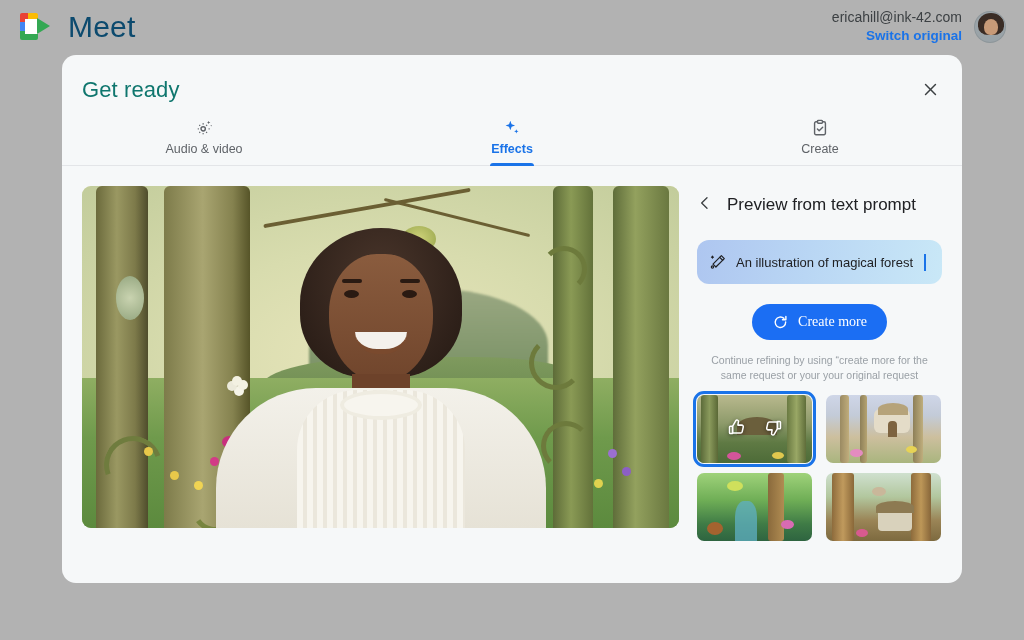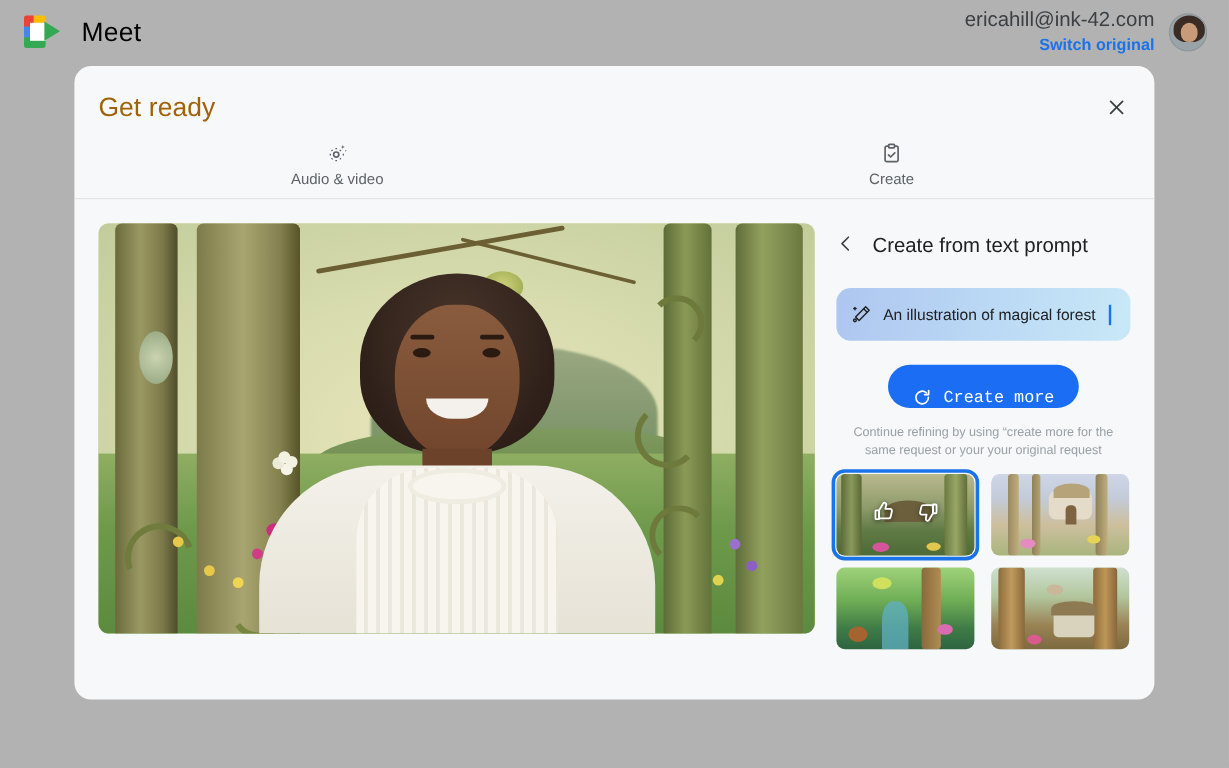--- a/index.html
+++ b/index.html
@@ -20,25 +20,25 @@
   .meet-logo { width: 34px; height: 28px; position: relative; }
   .meet-logo .sq { position: absolute; }
   .meet-logo .yellow { left: 7px;  top: 0;   width: 11px; height: 8px;  background: #fbbc04; border-radius: 2px 2px 0 0;}
   .meet-logo .red    { left: 0;    top: 0;   width: 8px;  height: 10px; background: #ea4335; border-radius: 2px 0 0 0;}
   .meet-logo .blue   { left: 0;    top: 9px; width: 8px;  height: 10px; background: #4285f4; border-radius: 0 0 0 2px;}
   .meet-logo .green1 { left: 0;    top: 18px;width: 18px; height: 9px;  background: #34a853; border-radius: 0 0 2px 2px;}
   .meet-logo .white  { left: 5px;  top: 6px; width: 13px; height: 15px; background: #ffffff; }
   .meet-logo .lens   { left: 17px; top: 5px; width: 0; height: 0;
                        border-top: 8px solid transparent; border-bottom: 8px solid transparent;
                        border-left: 13px solid #34a853; }
-  .brand-name { font-size: 22px; color: #000000; letter-spacing: .2px; }
+  .brand-name { font-size: 30px; color: #0c4a6e; letter-spacing: .2px; }
 
   .account { display: flex; align-items: center; gap: 12px; }
   .account-text { text-align: right; line-height: 1.35; }
-  .account-email { font-size: 17px; color: #3c4043; }
+  .account-email { font-size: 14px; color: #3c4043; }
   .account-switch { font-size: 13.5px; color: #1a73e8; font-weight: 600; cursor: pointer; }
   .avatar {
     width: 32px; height: 32px; border-radius: 50%;
     background: radial-gradient(circle at 50% 38%, #e8d7c6 0 22%, #c9ae97 23% 33%, #9aa3a8 34% 100%);
     position: relative; overflow: hidden; border: 1px solid rgba(0,0,0,.08);
   }
   .avatar::before { 
     content:""; position:absolute; left:3px; top:1px; width:26px; height:22px;
     border-radius: 50% 50% 40% 40%; background:#3a2c25;
   }
@@ -46,21 +46,21 @@
     content:""; position:absolute; left:9px; top:7px; width:14px; height:16px;
     border-radius: 50% 50% 45% 45%; background:#c79a78;
   }
 
   
   .dialog {
     position: absolute; left: 62px; top: 55px; width: 900px; height: 528px;
     background: #f6f8f9; border-radius: 14px; overflow: hidden;
   }
   .dialog-title {
-    font-size: 22px; color: #a16207; padding: 22px 0 0 20px; letter-spacing: .1px;
+    font-size: 22px; color: #0f766e; padding: 22px 0 0 20px; letter-spacing: .1px;
   }
   .close-btn {
     position: absolute; right: 14px; top: 16px; width: 36px; height: 36px;
     display: flex; align-items: center; justify-content: center;
     border-radius: 50%; cursor: pointer; color: #3c4043; font-size: 19px;
   }
 
   
   .tabs {
     display: flex; margin-top: 12px; border-bottom: 1px solid #e3e5e8; height: 51px; gap: 24px;
@@ -151,23 +151,23 @@
     height: 44px; border-radius: 12px; display: flex; align-items: center; gap: 9px;
     padding: 0 12px; cursor: text;
     background: linear-gradient(100deg, #aec6f0 0%, #b9d6f4 45%, #c9e8f7 100%);
   }
   .wand { width: 18px; height: 18px; flex: none; color: #202124; }
   .prompt-text { font-size: 13px; color: #202124; font-weight: 400; white-space: nowrap; }
   .caret { width: 2px; height: 17px; background: #1a73e8; margin-left: 2px; }
 
   .create-row { display: flex; justify-content: center; margin-top: 20px; }
   .create-btn {
-    display: inline-flex; align-items: flex-end; gap: 9px; height: 36px; padding: 0 20px;
+    display: inline-flex; align-items: center; gap: 9px; height: 36px; padding: 0 20px;
     background: #1b6ef3; color: #fff; border-radius: 20px; font-size: 14px; cursor: pointer;
-    border: none; font-family: Liberation Mono, monospace;
+    border: none; font-family: Liberation Serif, serif;
   }
 
   .hint { margin-top: 13px; font-size: 10.5px; color: #9aa0a6; text-align: center; line-height: 1.45; }
 
   .thumbs { display: grid; grid-template-columns: 115px 115px; gap: 10px 14px; margin-top: 12px; }
   .thumb { width: 115px; height: 68px; border-radius: 7px; position: relative; overflow: hidden; cursor: pointer; }
   .thumb.selected { outline: 3px solid #1a73e8; outline-offset: 1px; border-radius: 7px; }
   .th-overlay { position:absolute; inset:0; display:flex; align-items:center; justify-content:center; gap:18px; }
   .th-icon { color:#fff; filter: drop-shadow(0 1px 2px rgba(0,0,0,.6)); cursor:pointer; }
 
@@ -217,20 +217,29 @@
         <svg width="20" height="20" viewBox="0 0 24 24" fill="none" stroke="currentColor" stroke-width="1.7">
           <circle cx="11" cy="13" r="2.6"></circle>
           <path d="M11 6.4v1.3M11 18.3v1.3M5.8 13H4.5M17.5 13h1.3M7.3 9.3l-.9-.9M15.6 17.6l-.9-.9M7.3 16.7l-.9.9M15.6 8.4l-.9.9"></path>
           <path d="M17.6 3.4l.55 1.45L19.6 5.4l-1.45.55L17.6 7.4l-.55-1.45L15.6 5.4l1.45-.55z" fill="currentColor" stroke="none"></path>
           <path d="M20.6 8.1l.3.8.8.3-.8.3-.3.8-.3-.8-.8-.3.8-.3z" fill="currentColor" stroke="none"></path>
         </svg>
       </div>
       <div class="tab-label">Audio &amp; video</div>
     </div>
 
+    <div class="tab active">
+      <div class="tab-icon">
+        <svg width="20" height="20" viewBox="0 0 24 24" fill="currentColor">
+          <path d="M10 3.2l1.55 4.15L15.7 8.9l-4.15 1.55L10 14.6l-1.55-4.15L4.3 8.9l4.15-1.55z"></path>
+          <path d="M17.2 13.4l.72 1.92 1.92.72-1.92.72-.72 1.92-.72-1.92-1.92-.72 1.92-.72z"></path>
+        </svg>
+      </div>
+      <div class="tab-label">Effects</div>
+    </div>
 
     <div class="tab">
       <div class="tab-icon">
         <svg width="20" height="20" viewBox="0 0 24 24" fill="none" stroke="currentColor" stroke-width="1.7" stroke-linecap="round" stroke-linejoin="round">
           <path d="M9 4.5H7.2A1.7 1.7 0 0 0 5.5 6.2v12.1a1.7 1.7 0 0 0 1.7 1.7h9.6a1.7 1.7 0 0 0 1.7-1.7V6.2a1.7 1.7 0 0 0-1.7-1.7H15"></path>
           <rect x="9" y="2.8" width="6" height="3.4" rx="1"></rect>
           <path d="M8.9 13.3l2.1 2.1 4.2-4.2"></path>
         </svg>
       </div>
       <div class="tab-label">Create</div>
@@ -282,21 +291,21 @@
       </div>
     </div>
 
     <div class="panel">
       <div class="panel-head">
         <div class="back-chevron">
           <svg width="16" height="22" viewBox="0 0 24 24" fill="none" stroke="currentColor" stroke-width="2" stroke-linecap="round" stroke-linejoin="round">
             <polyline points="15 4 7 12 15 20"></polyline>
           </svg>
         </div>
-        <div class="panel-title">Create from text prompt</div>
+        <div class="panel-title">Preview from text prompt</div>
       </div>
 
       <div class="prompt-field" title="Describe a background">
         <span class="wand">
           <svg width="18" height="18" viewBox="0 0 24 24" fill="none" stroke="currentColor" stroke-width="1.6" stroke-linecap="round" stroke-linejoin="round">
             <path d="M16.5 3.6l3.9 3.9L9.2 18.7l-3.9-3.9z"></path>
             <path d="M14.3 5.8l3.9 3.9"></path>
             <path d="M4.6 4.2v2.6M3.3 5.5h2.6"></path>
             <circle cx="4.6" cy="18.6" r="1.5"></circle>
           </svg>

